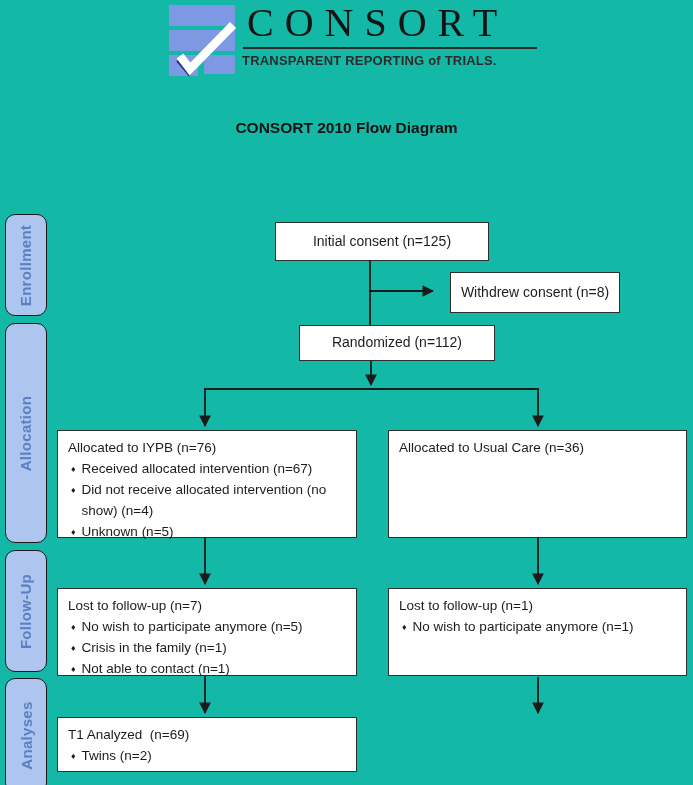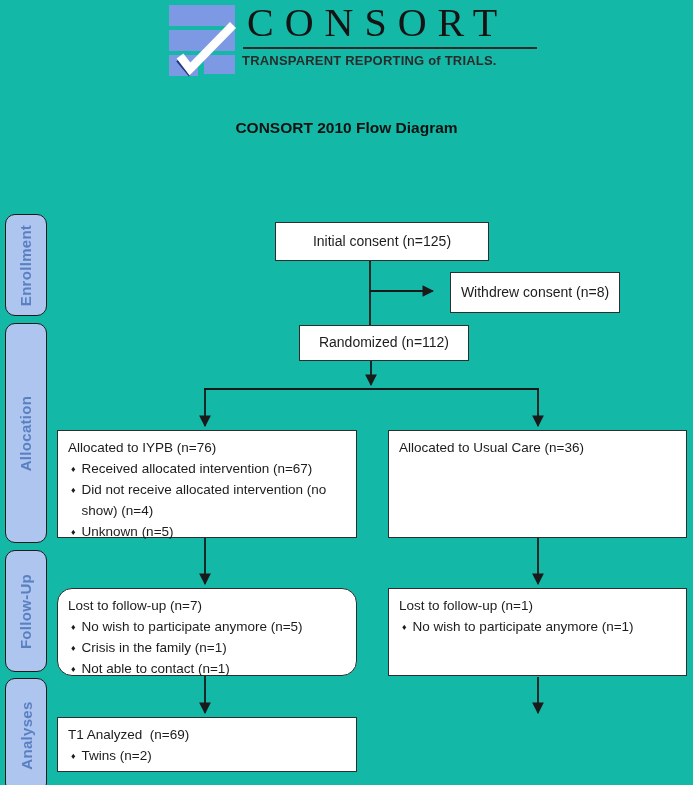--- a/index.html
+++ b/index.html
@@ -44,24 +44,24 @@
     font-size:13.5px;line-height:1.55;
   }
   .fbox.center{display:flex;align-items:center;justify-content:center;text-align:center;font-size:14px;margin-left:12px;}
   .fbox.list{padding:7px 18px 4px 10px;}
   .fbox-title{white-space:pre-wrap;}
   .fbox ul{list-style:none;margin:0;padding:0;}
   .fbox li{display:flex;align-items:flex-start;}
   .blt{flex:0 0 auto;font-size:9px;line-height:21px;margin:0 6px 0 3px;color:#1c1c1c;}
   .b-initial   {left:263px;top:222px;width:214px;height:39px;}
   .b-withdrew  {left:438px;top:272px;width:170px;height:41px;}
-  .b-randomized{left:287px;top:325px;width:170px;height:36px;}
+  .b-randomized{left:287px;top:325px;width:196px;height:36px;}
   .b-alloc-l   {left:57px; top:430px;width:300px;height:108px;}
   .b-alloc-r   {left:388px;top:430px;width:299px;height:108px;}
-  .b-fu-l      {left:57px; top:588px;width:300px;height:88px;border-radius:15px;}
+  .b-fu-l      {left:57px; top:588px;width:300px;height:88px;}
   .b-fu-r      {left:388px;top:588px;width:299px;height:88px;}
   .b-an-l      {left:57px; top:717px;width:300px;height:55px;}
   .b-an-r      {left:388px;top:717px;width:299px;height:55px;}
   
   .connectors{position:absolute;left:0;top:0;width:693px;height:785px;pointer-events:none;}
 </style>
 </head>
 <body>
 
 <div class="canvas">

